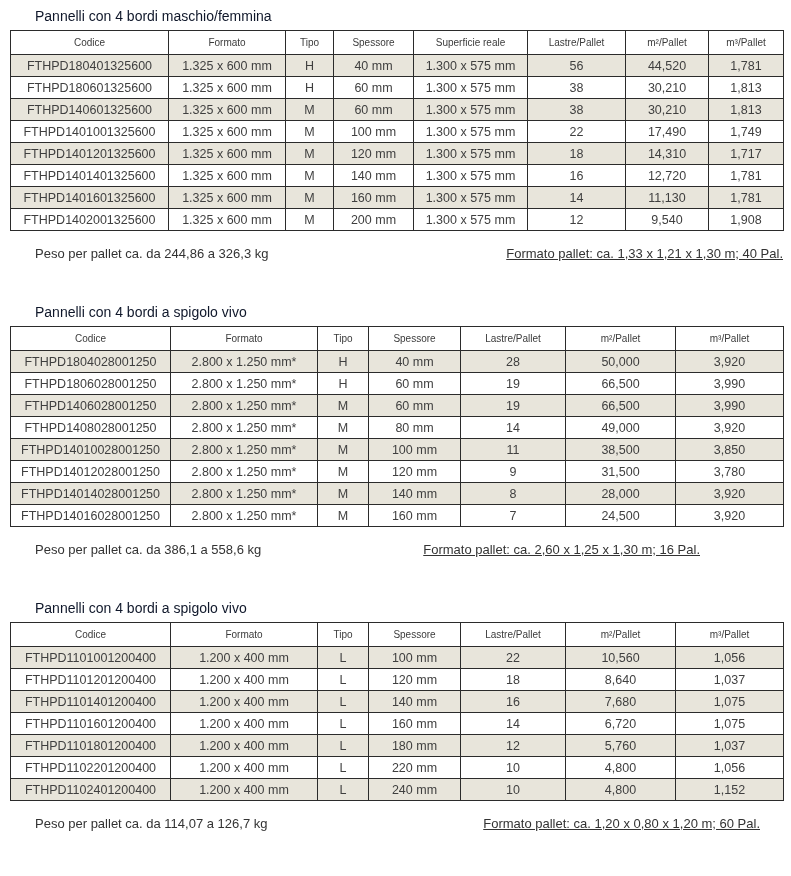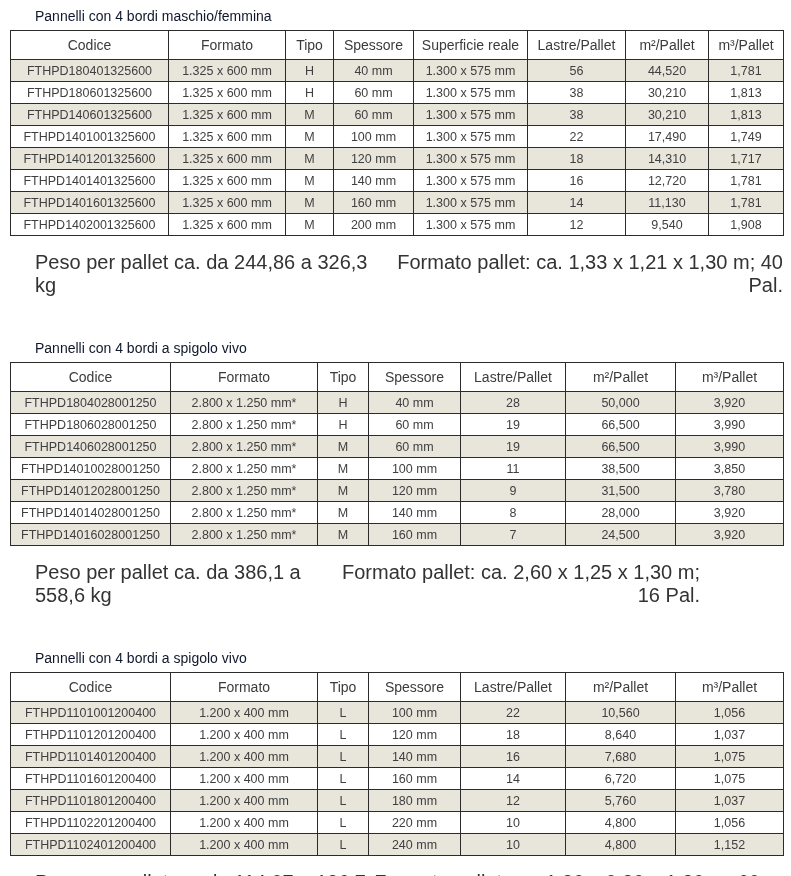--- a/index.html
+++ b/index.html
@@ -26,44 +26,44 @@
   }
   table.product-table th,
   table.product-table td {
     border: 1px solid #2b2b2b;
     text-align: center;
     vertical-align: middle;
     overflow: hidden;
     white-space: nowrap;
   }
   table.product-table th {
-    font-size: 14px;
+    font-size: 10px;
     font-weight: normal;
     padding: 6px 2px;
     background: #ffffff;
     color: #3b3b3b;
   }
   table.product-table td {
     font-size: 12.5px;
     padding: 2px 3px;
     height: 22px;
     color: #3f3f3f;
   }
   table.product-table tbody tr:nth-child(odd) { background: #e8e5db; }
   table.product-table tbody tr:nth-child(even) { background: #ffffff; }
   .table-footer {
     display: flex;
     justify-content: space-between;
     align-items: center;
-    font-size: 20px;
+    font-size: 13px;
     color: #333333;
     margin: 15px 0 0 25px;
     width: 748px;
   }
-  .table-footer .footer-right { text-align: right; }
+  .table-footer .footer-right { text-align: right; text-decoration: underline; }
   .f1 .footer-right { padding-right: 0; }
   .f2 .footer-right { padding-right: 83px; }
   .f3 .footer-right { padding-right: 23px; }
   .sec-gap { margin-top: 43px; }
 </style>
 </head>
 <body>
 
 <div class="page">
 
@@ -226,20 +226,29 @@
           <tr>
             <td>FTHPD1406028001250</td>
             <td>2.800 x 1.250 mm*</td>
             <td>M</td>
             <td>60 mm</td>
             <td>19</td>
             <td>66,500</td>
             <td>3,990</td>
           </tr>
           <tr>
+            <td>FTHPD1408028001250</td>
+            <td>2.800 x 1.250 mm*</td>
+            <td>M</td>
+            <td>80 mm</td>
+            <td>14</td>
+            <td>49,000</td>
+            <td>3,920</td>
+          </tr>
+          <tr>
             <td>FTHPD14010028001250</td>
             <td>2.800 x 1.250 mm*</td>
             <td>M</td>
             <td>100 mm</td>
             <td>11</td>
             <td>38,500</td>
             <td>3,850</td>
           </tr>
           <tr>
             <td>FTHPD14012028001250</td>

